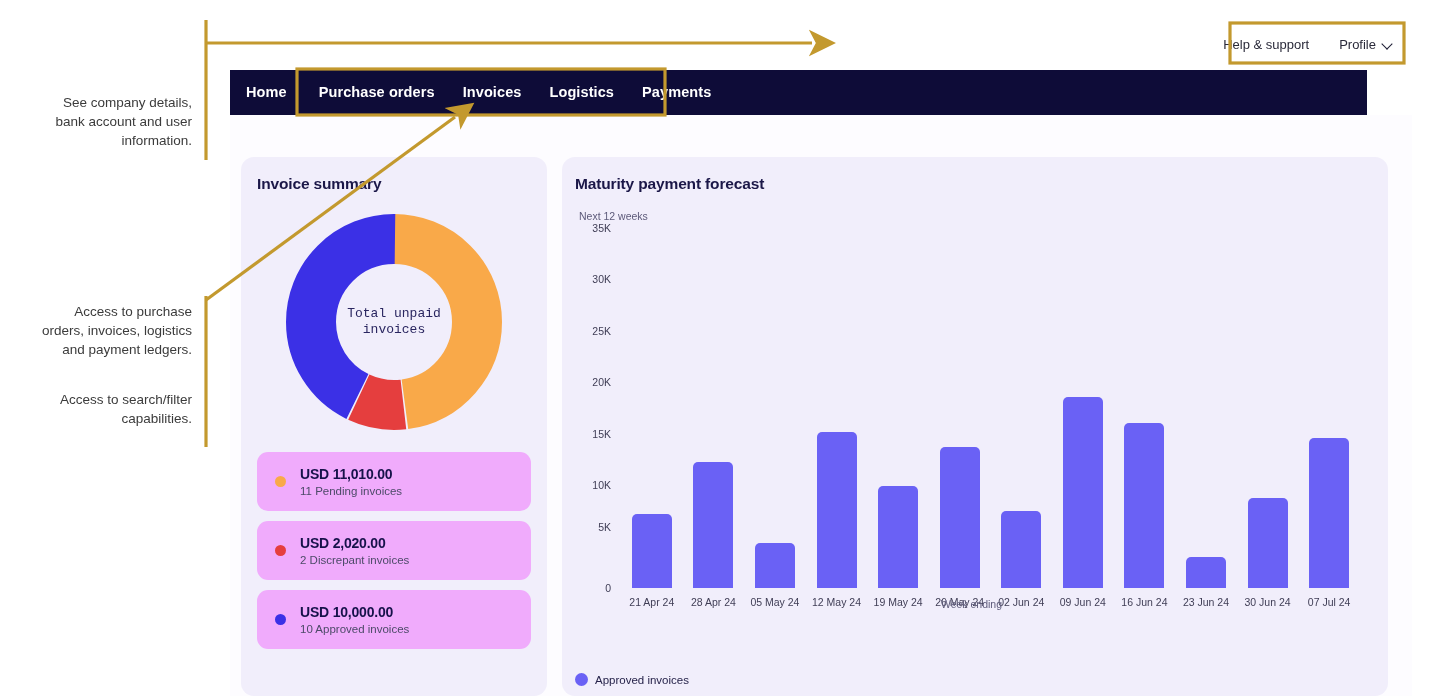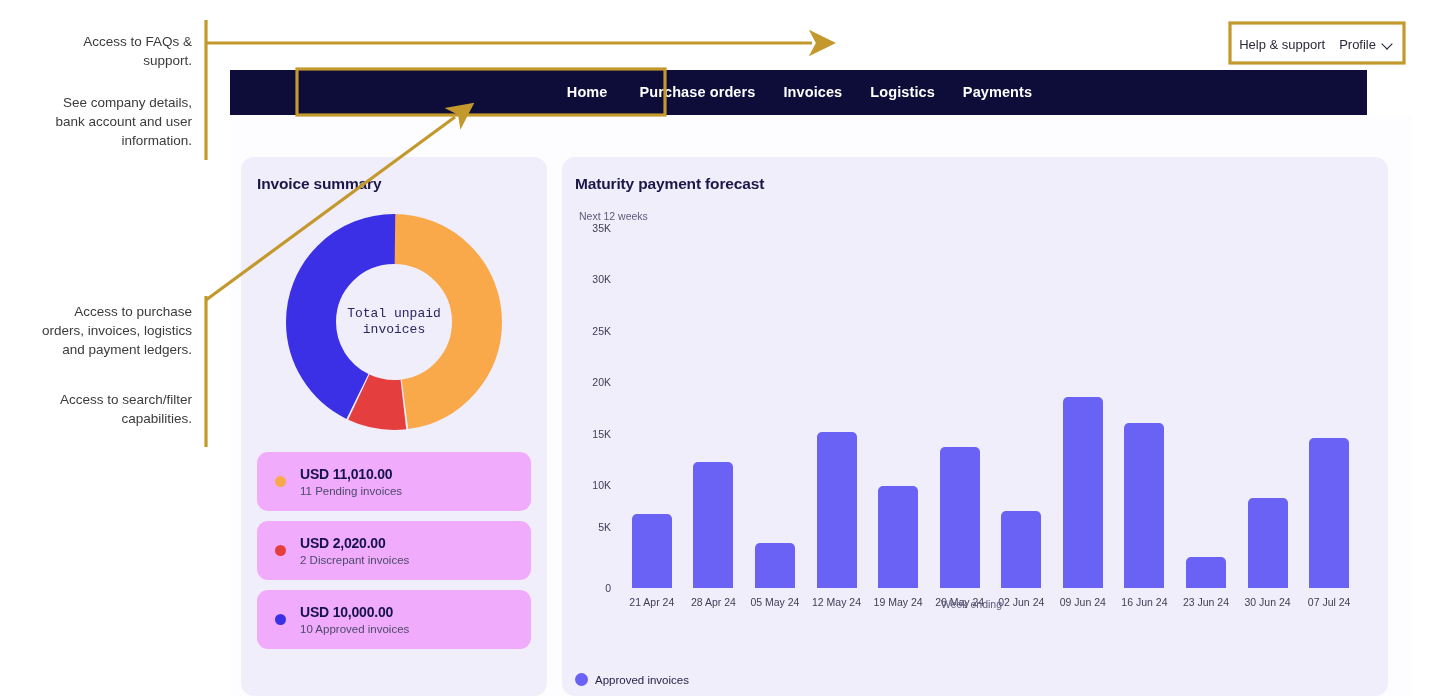--- a/index.html
+++ b/index.html
@@ -28,39 +28,38 @@
   #annot-3 { left: 10px; top: 302px; width: 182px; }
   #annot-4 { left: 10px; top: 390px; width: 182px; }
 
   
   .navbar {
     position: absolute; left: 230px; top: 70px;
     width: 1137px; height: 45px;
     background: #0e0c38;
     display: flex; align-items: center;
     z-index: 10;
-    justify-content: center;
   }
   .nav-item {
     color: #ffffff;
     font-size: 14.5px;
     font-weight: bold;
     letter-spacing: .1px;
     padding: 0 14px;
     line-height: 45px;
     white-space: nowrap;
     font-family: "Liberation Sans", sans-serif;
     cursor: pointer;
   }
   .nav-item:first-child { padding-left: 16px; padding-right: 18px; }
 
   
   .header-right {
     position: absolute; right: 30px; top: 25px;
-    display: flex; align-items: center; gap: 14px;
+    display: flex; align-items: center; gap: 30px;
     z-index: 10;
     height: 38px;
     padding: 0 12px;
   }
   .header-link {
     font-size: 13px; color: #2a2a3a;
     font-family: "Liberation Sans", sans-serif;
     cursor: pointer; white-space: nowrap;
   }
   .profile-wrap { display:flex; align-items:center; gap:7px; cursor:pointer; }
@@ -359,22 +358,20 @@
       <path d="M206,43 L812,43" stroke="#c3992e" stroke-width="3.2" fill="none" marker-end="url(#arrowR)"></path>
 
       <rect x="1230" y="23" width="174" height="40" fill="none" stroke="#c3992e" stroke-width="3.2"></rect>
 
       <path d="M206,296 L206,447" stroke="#c3992e" stroke-width="3.2" fill="none"></path>
       <path d="M206,300 L455,117" stroke="#c3992e" stroke-width="3.2" fill="none" marker-end="url(#arrowR)"></path>
 
       <rect x="297" y="69" width="368" height="46" fill="none" stroke="#c3992e" stroke-width="3.2"></rect>
     </svg>
 
-    <div class="annot-text" id="annot-1">Access to FAQs &amp;
-support.</div>
     <div class="annot-text" id="annot-2">See company details,
 bank account and user
 information.</div>
     <div class="annot-text" id="annot-3">Access to purchase
 orders, invoices, logistics
 and payment ledgers.</div>
     <div class="annot-text" id="annot-4">Access to search/filter
 capabilities.</div>
   </div>
 

